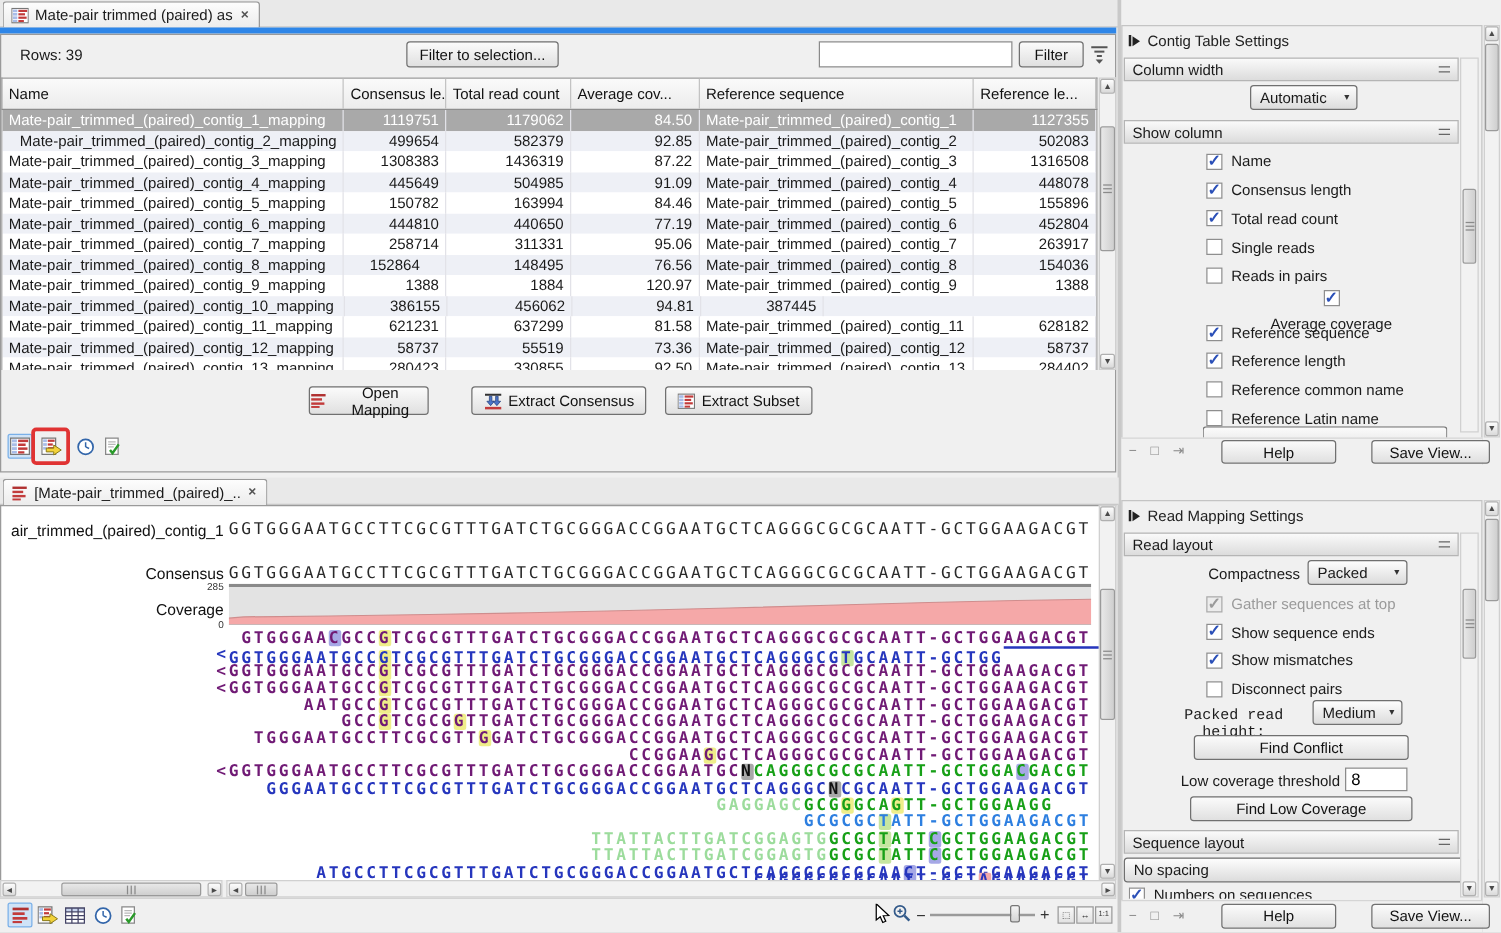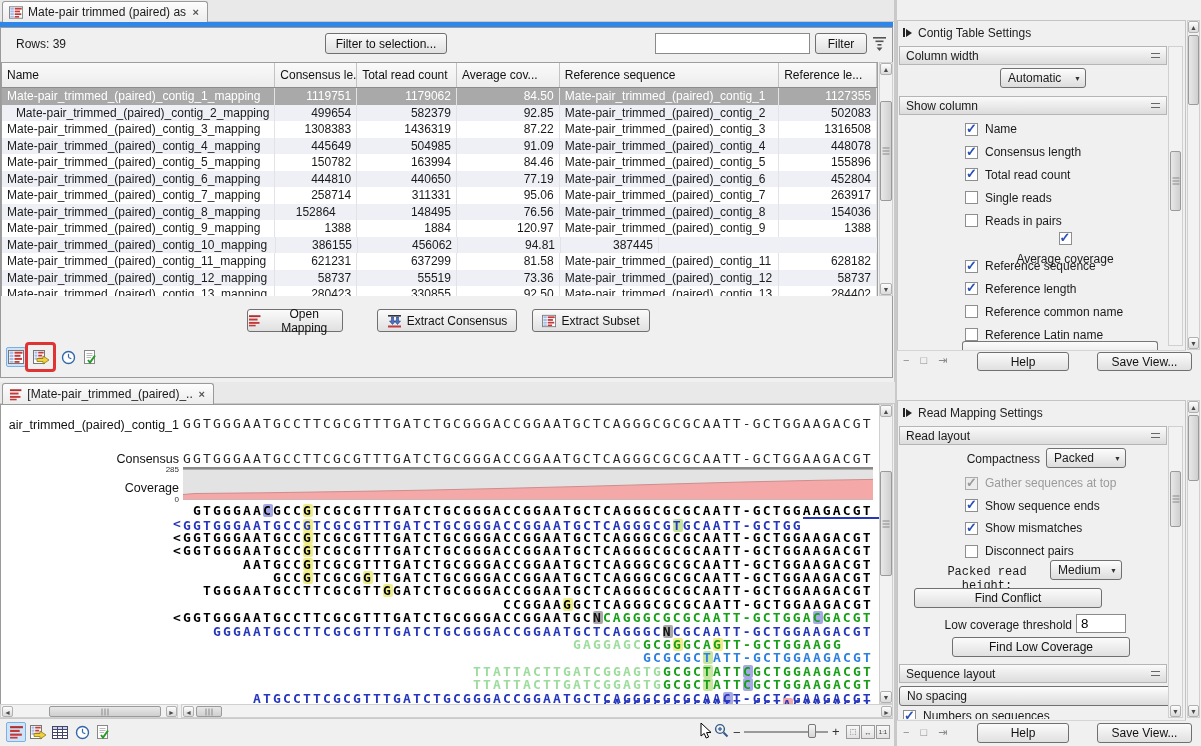--- a/index.html
+++ b/index.html
@@ -62,21 +62,21 @@
   .tr.sel .td { color:#fff; }
   .td { padding:1px 5px 0 5px; font-size:12px; overflow:hidden; white-space:nowrap; border-right:1px solid #e2e2e8; }
   .td.num { text-align:right; }
 
   
   .seq { position:absolute; font-family:"DejaVu Sans Mono", monospace; font-size:13px; line-height:13px;
          letter-spacing:2.17px; white-space:nowrap; }
   .seq span { display:inline-block; height:13px; }
   .refseq { color:#2a2a2a; font-weight:400;text-align:right; }
   .read { font-weight:bold; }
-  .sr { color:#000000; } .sb { color:#2636bd; } .sB { color:#2d7fe0; }
+  .sr { color:#701a75; } .sb { color:#2636bd; } .sB { color:#2d7fe0; }
   .sg { color:#17a017; } .sf { color:#9cdc9c; font-weight:bold; } .sk { color:#111; }
   .gA { background:#f2a9a9; border-radius:2px; } .gC { background:#a6a8e6; border-radius:2px; }
   .gG { background:#efee8a; border-radius:2px; } .gT { background:#c6e6a0; border-radius:2px; }
   .gN { background:#a8a8a8; border-radius:2px; }
   .pairline { vertical-align:middle; border-top:2px solid #2636bd; margin-bottom:5px; }
   .rarrow { position:absolute; left:-10px; top:0; }
   .maplabel { position:absolute; text-align:right; white-space:nowrap; font-size:12.5px; color:#111; }
   .scalenum { position:absolute; text-align:right; font-size:8px; color:#333; }
 
   
@@ -600,21 +600,21 @@
       <label class="cbrow" style="height: 22.6px;">
         <span class="cbox"></span>
         <span>Disconnect pairs</span>
       </label>
     </div>
   <span class="abs" style="left:928px;top:565px;width:118px;text-align:center;display:inline-block;font-family:Liberation Mono, monospace;">Packed read height:</span>
   <div class="dropdown abs" style="left:1050px;top:560px;width:72px;height:20px;">
     <span>Medium</span>
     <span class="dd-arrow">▼</span>
   </div>
-  <button class="btn abs" style="left:914px;top:588px;width:188px;height:20px;">Find Conflict</button>
+  <button class="btn abs" style="left:955px;top:588px;width:172px;height:20px;">Find Conflict</button>
   <span class="abs" style="left:938px;top:618px;width:134px;text-align:right;display:inline-block;">Low coverage threshold</span>
   <input class="input abs" style="left: 1076px; top: 614px; width: 50px; height: 19px; padding: 0px 4px;" value="8">
   <button class="btn abs" style="left:952px;top:637px;width:178px;height:20px;">Find Low Coverage</button>
   <div class="abs grouphdr" style="left:899px;top:664px;width:268px;height:19px;">
     <span>Sequence layout</span>
     <span class="collapse-glyph"></span>
   </div>
   <div class="dropdown abs" style="left:899px;top:686px;width:284px;height:20px;">
     <span>No spacing</span>
     <span class="dd-arrow">▼</span>

